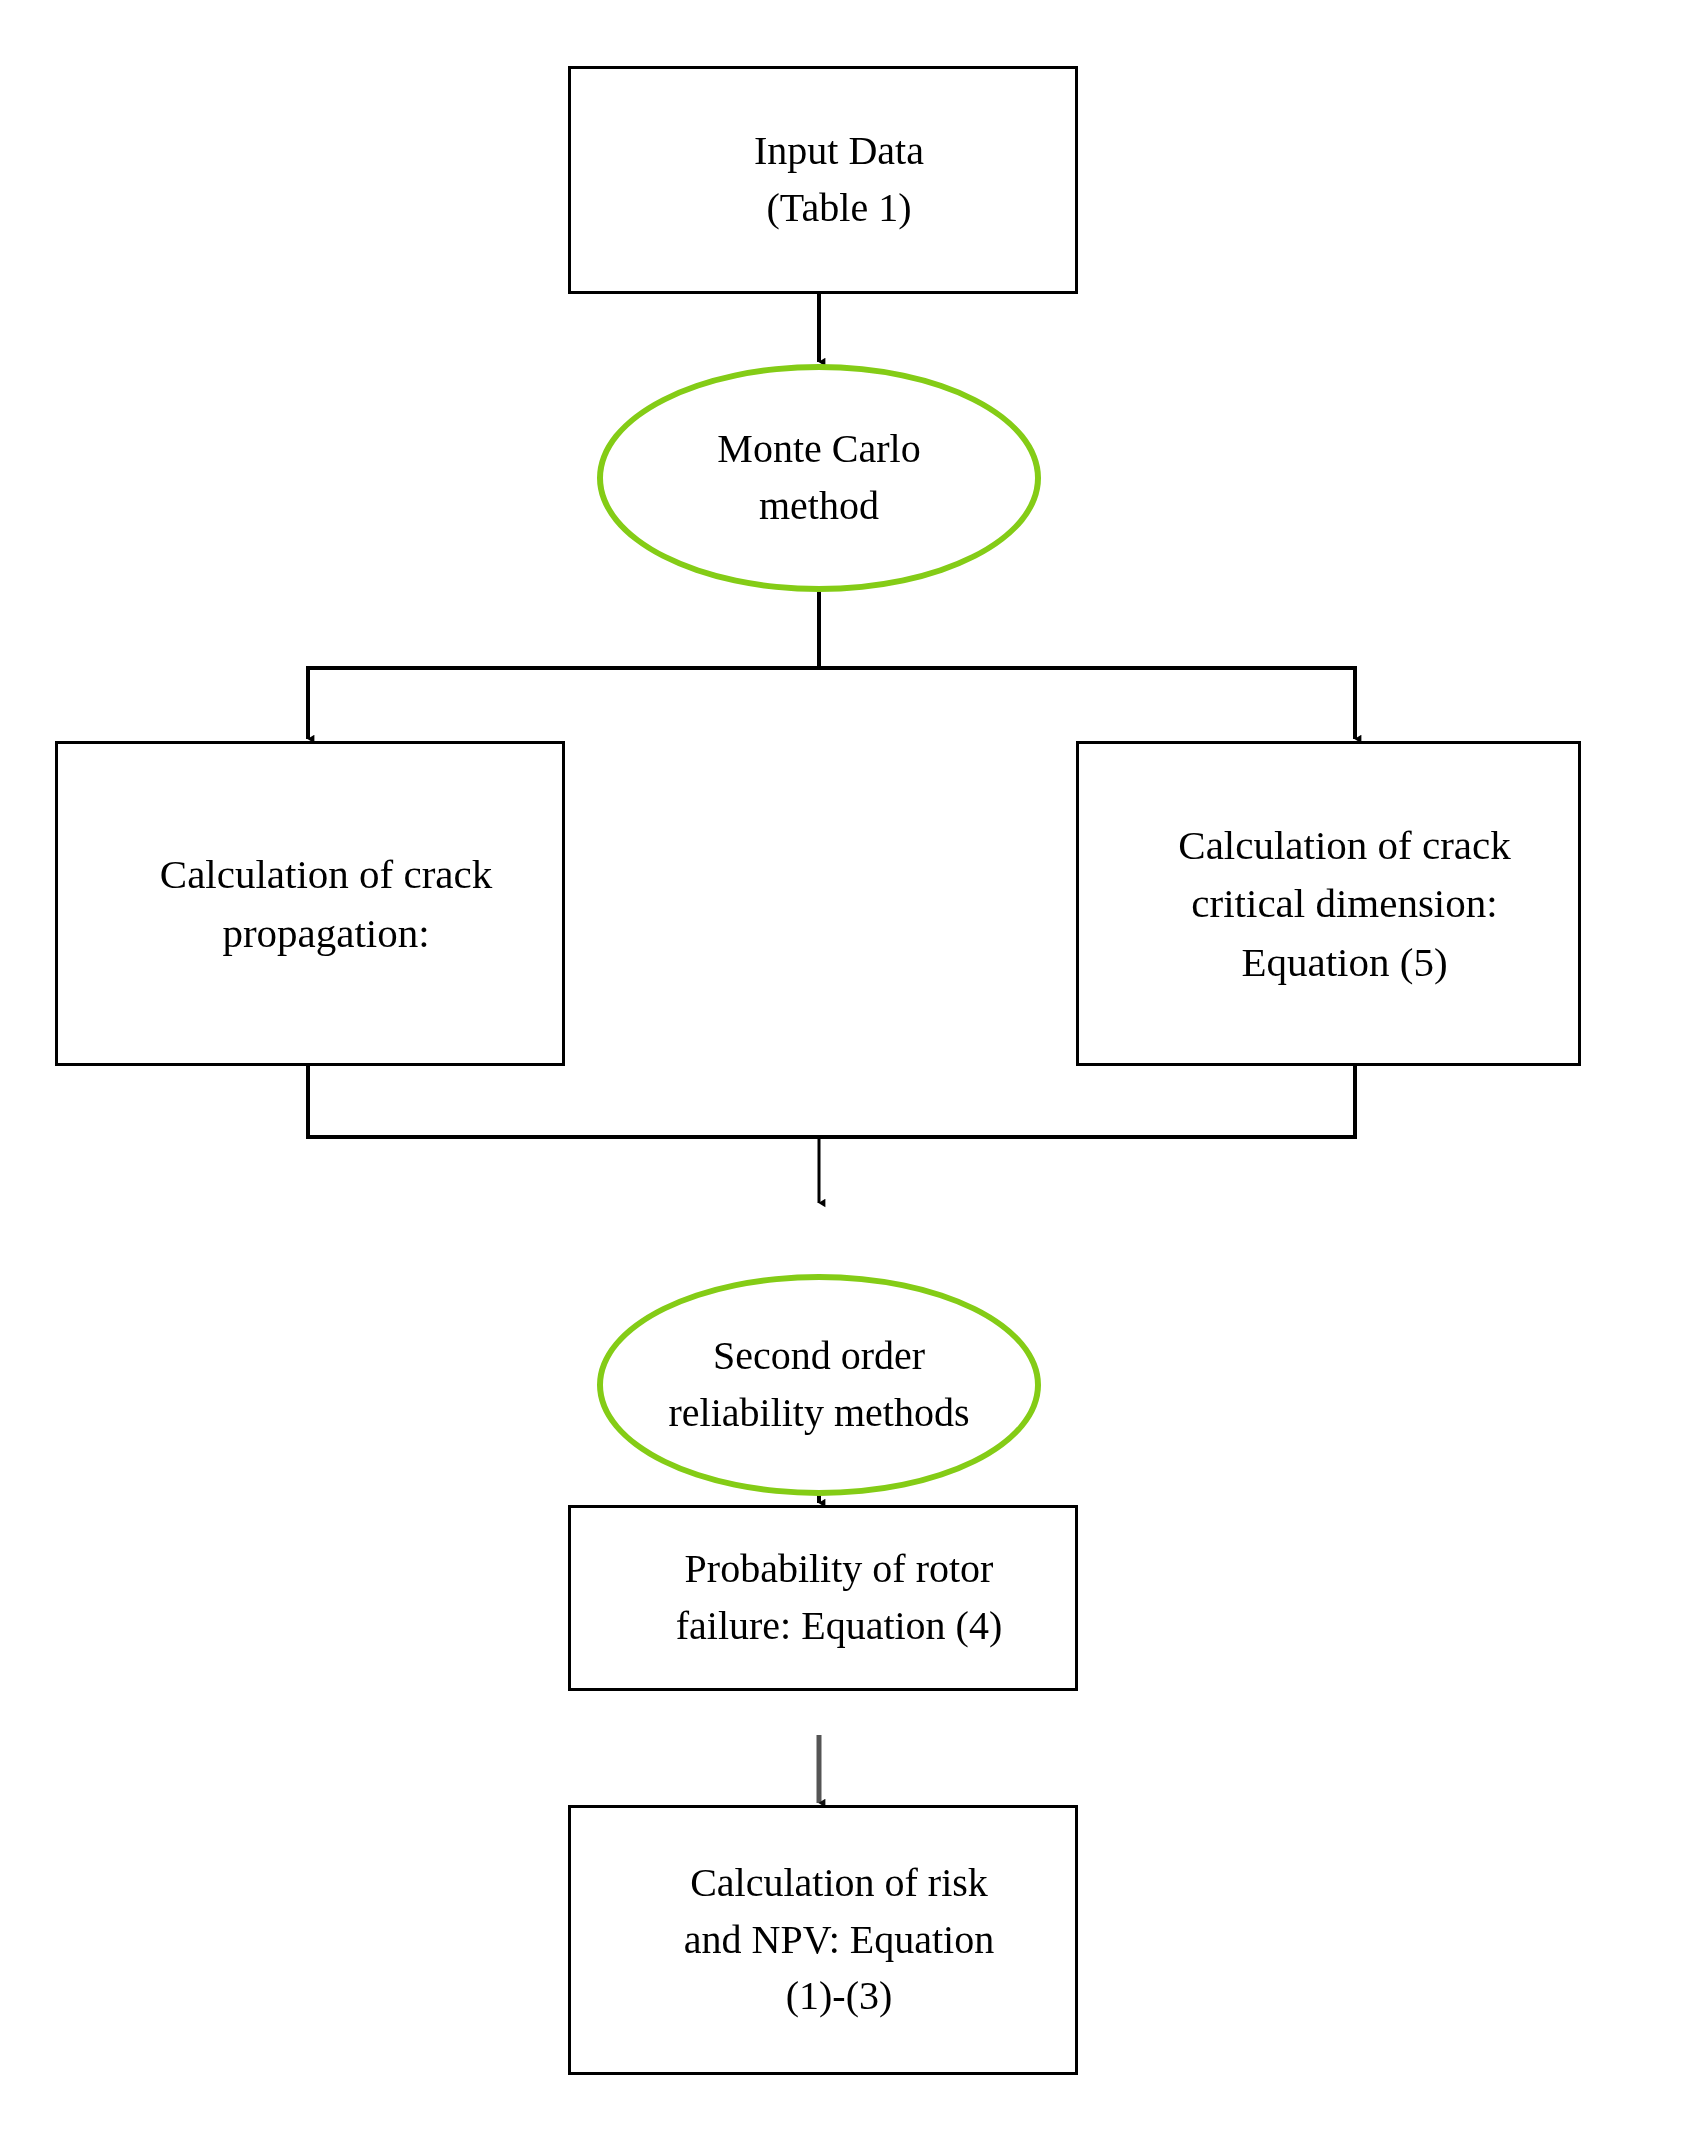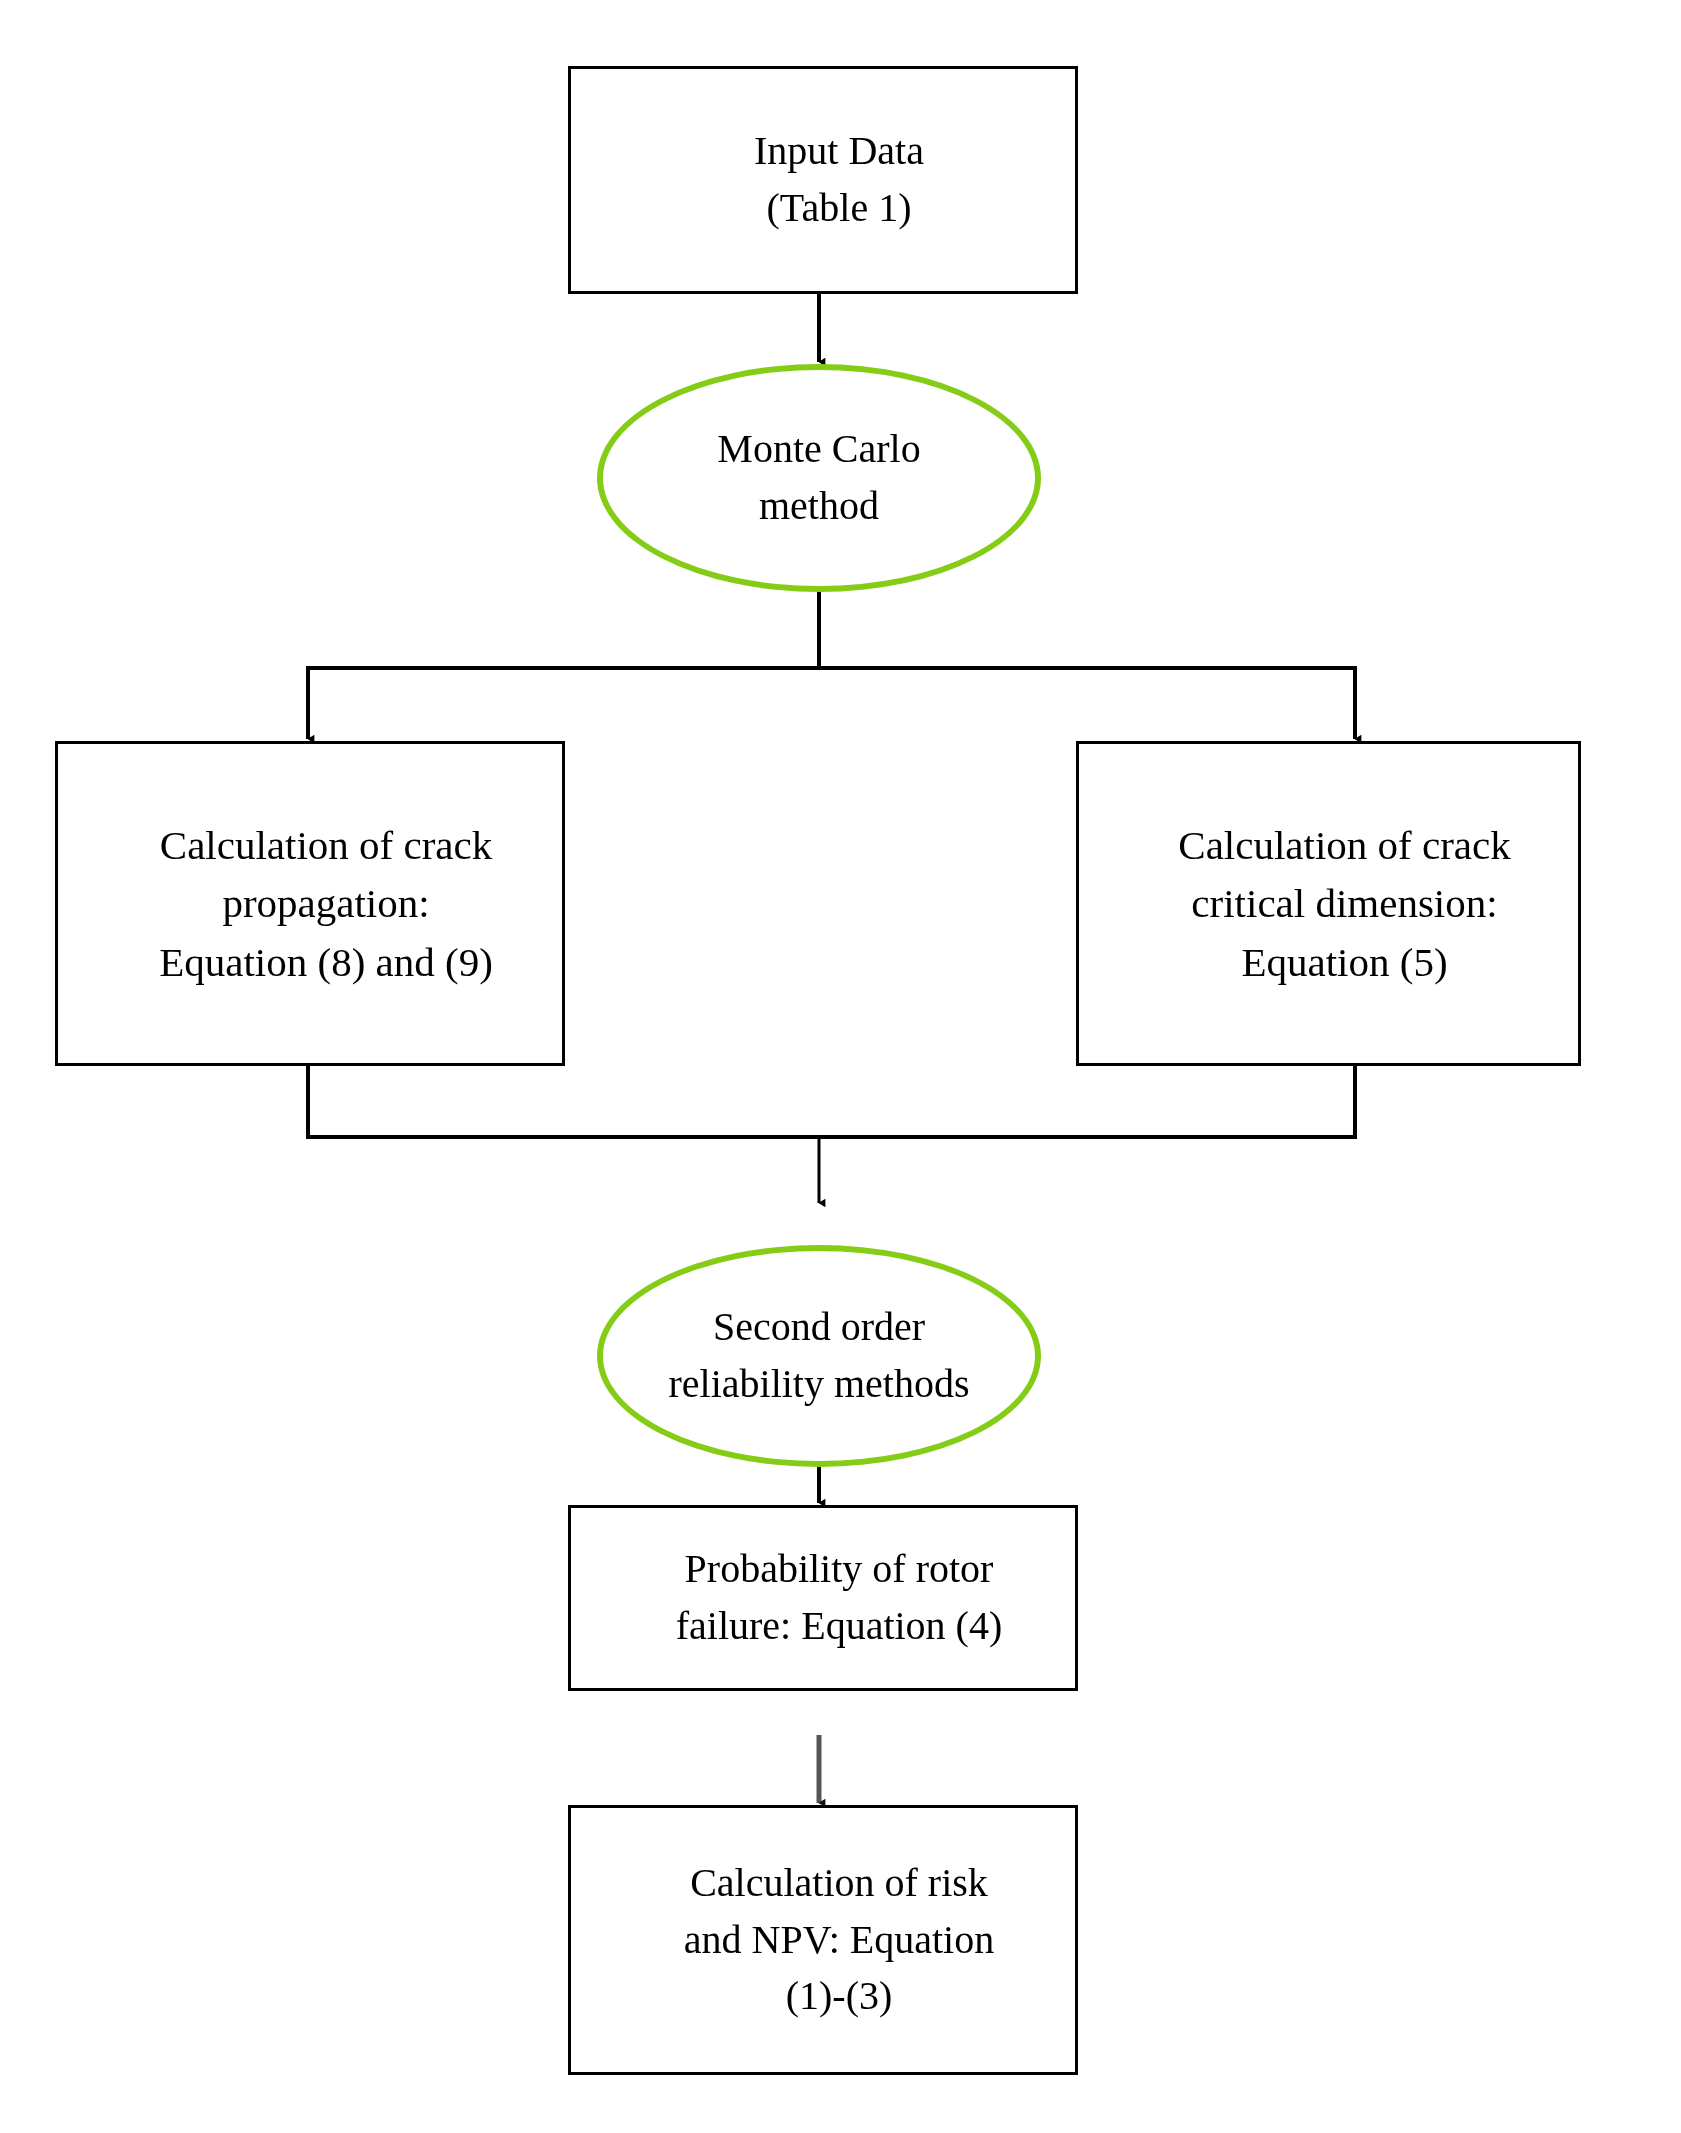--- a/index.html
+++ b/index.html
@@ -49,21 +49,21 @@
   .line {
     display: block;
     line-height: 1.42;
     white-space: nowrap;
   }
   
   #node-input-data   { left: 568px;  top: 66px;   width: 510px; height: 228px; font-size: 40px; }
   #node-monte-carlo  { left: 597px;  top: 364px;  width: 444px; height: 228px; font-size: 40px; }
   #node-crack-prop   { left: 55px;   top: 741px;  width: 510px; height: 325px; font-size: 41px; }
   #node-crack-crit   { left: 1076px; top: 741px;  width: 505px; height: 325px; font-size: 41px; }
-  #node-sorm         { left: 597px;  top: 1245px; width: 444px; height: 222px; font-size: 40px; }
+  #node-sorm         { left: 597px;  top: 1274px; width: 444px; height: 222px; font-size: 40px; }
   #node-prob-fail    { left: 568px;  top: 1505px; width: 510px; height: 186px; font-size: 40px; }
   #node-risk-npv     { left: 568px;  top: 1805px; width: 510px; height: 270px; font-size: 40px; text-align: center; }
   
   #node-sorm .line.wide { margin-left: -14px; margin-right: -14px; }
 </style>
 </head>
 <body>
 
 <div id="canvas">
 
@@ -110,21 +110,20 @@
   </div>
 
   <div class="node ellipse" id="node-monte-carlo">
     <span class="line">Monte Carlo</span>
     <span class="line">method</span>
   </div>
 
   <div class="node box" id="node-crack-prop">
     <span class="line">Calculation of crack</span>
     <span class="line">propagation:</span>
-    <span class="line">Equation (8) and (9)</span>
   </div>
 
   <div class="node box" id="node-crack-crit">
     <span class="line">Calculation of crack</span>
     <span class="line">critical dimension:</span>
     <span class="line">Equation (5)</span>
   </div>
 
   <div class="node ellipse" id="node-sorm">
     <span class="line">Second order</span>

